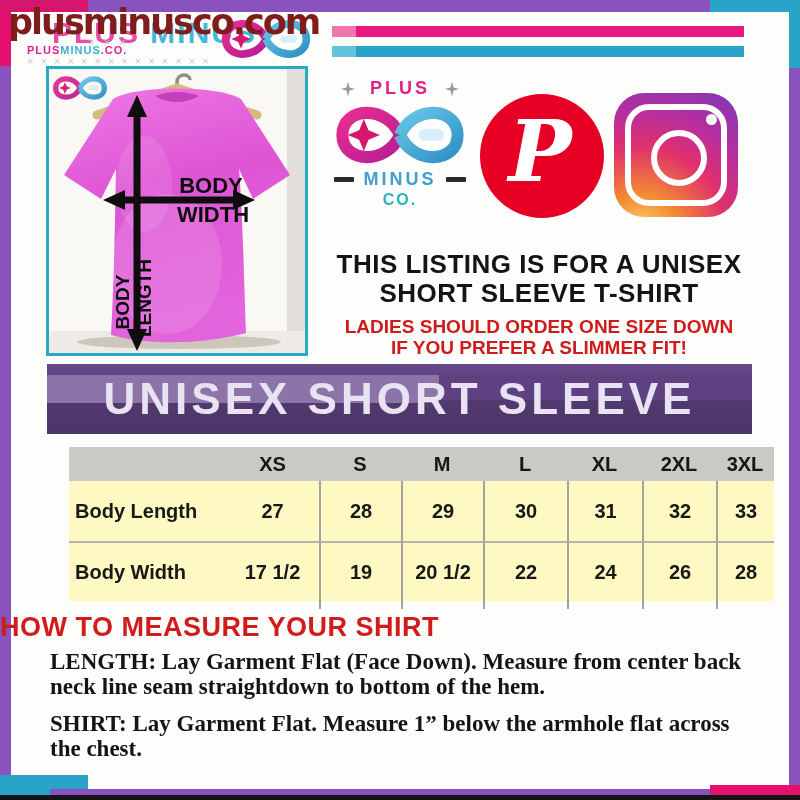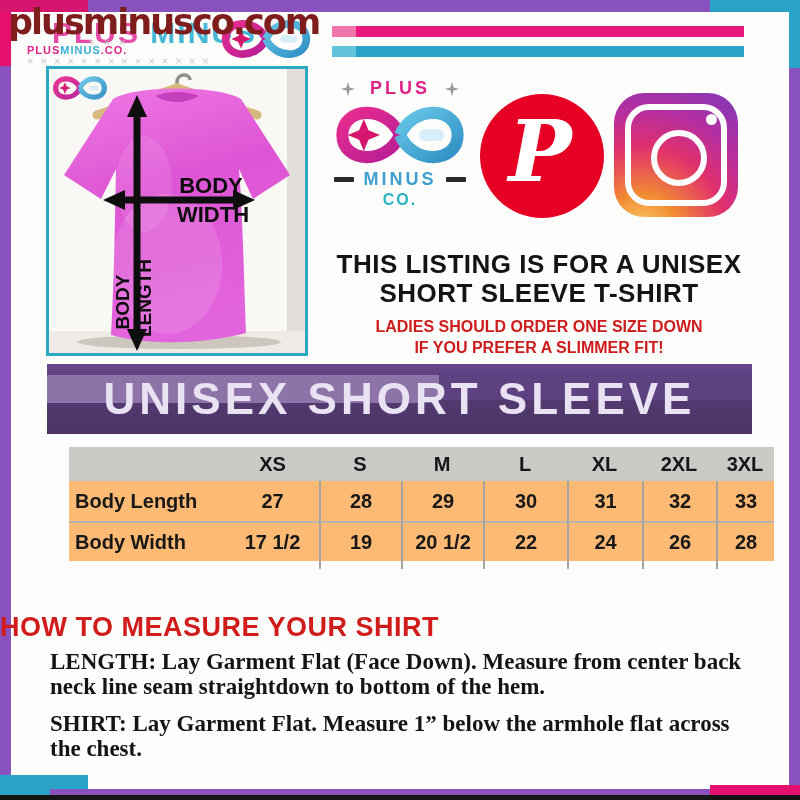--- a/index.html
+++ b/index.html
@@ -46,34 +46,34 @@
   .pinterest span{color:#fff;font-family:"DejaVu Serif",serif;font-style:italic;font-weight:bold;font-size:84px;
                   line-height:1;transform:translate(-2px,-4px);}
   .instagram{position:absolute;left:614px;top:93px;width:124px;height:124px;border-radius:30px;
              background:radial-gradient(circle at 22% 112%, #fdd36e 0%, #f28c32 22%, #e1306c 50%, #b52ea0 72%, #7b3ab8 100%);}
   .ig-frame{position:absolute;left:11px;top:11px;right:11px;bottom:11px;border:6px solid #fff;border-radius:24px;}
   .ig-lens{position:absolute;left:50%;top:50%;width:44px;height:44px;margin:-25px 0 0 -25px;border:6px solid #fff;border-radius:50%;}
   .ig-dot{position:absolute;right:21px;top:21px;width:11px;height:11px;background:#fff;border-radius:50%;}
   
   .listing{position:absolute;left:325px;top:250px;width:428px;text-align:center;}
   .listing .t{font-size:26px;font-weight:bold;color:#141414;line-height:29px;letter-spacing:0.5px;}
-  .listing .w{font-size:16px;font-weight:bold;color:#ce1b1b;line-height:21px;}
+  .listing .w{font-size:19px;font-weight:bold;color:#ce1b1b;line-height:21px;}
   .listing .w.first{margin-top:8px;}
   
   .banner{position:absolute;left:47px;top:364px;width:705px;height:70px;
           background:linear-gradient(180deg,#68498c 0%,#5d4180 18%,#5d4180 52%,#523a70 52%,#4c3467 100%);}
   .banner-light{position:absolute;left:0;top:11px;width:392px;height:28px;background:#8d74a8;}
   .banner-title{position:absolute;left:0;top:0;width:100%;height:100%;display:flex;align-items:center;justify-content:center;
           color:#e9e2f2;font-size:44px;font-weight:bold;letter-spacing:4px;}
   
   .size-table{position:absolute;left:47px;top:447px;width:705px;margin-left:22px;}
   .t-row{display:grid;grid-template-columns:157px 93px 82px 82px 84px 75px 74px 58px;}
   .t-row.head{background:#c9c9c6;height:34px;}
   .t-row.head .cell{display:flex;align-items:center;justify-content:center;font-size:20px;font-weight:bold;color:#161616;}
-  .t-row.data{height:40px;background:#fdba74;}
+  .t-row.data{height:60px;background:#fef9c3;}
   .t-row.data .cell{display:flex;align-items:center;justify-content:center;font-size:20px;font-weight:bold;color:#181818;}
   .t-row.data .cell.label{justify-content:flex-start;padding-left:6px;}
   .t-row.data.second .cell{border-top:2px solid #b5b3ae;}
   .cell.vline{border-left:2px solid #a5a3a0;}
   .t-row.stub{height:8px;background:transparent;}
   .t-row.stub .cell{border-top:none;}
   .note{position:absolute;left:47px;top:584px;width:695px;text-align:right;font-size:18px;color:#2e2e2e;}
   
   .measure-head{position:absolute;left:0;top:612px;width:800px;text-align:left;
                 font-size:27px;font-weight:bold;color:#d11c1c;letter-spacing:0.5px;}

